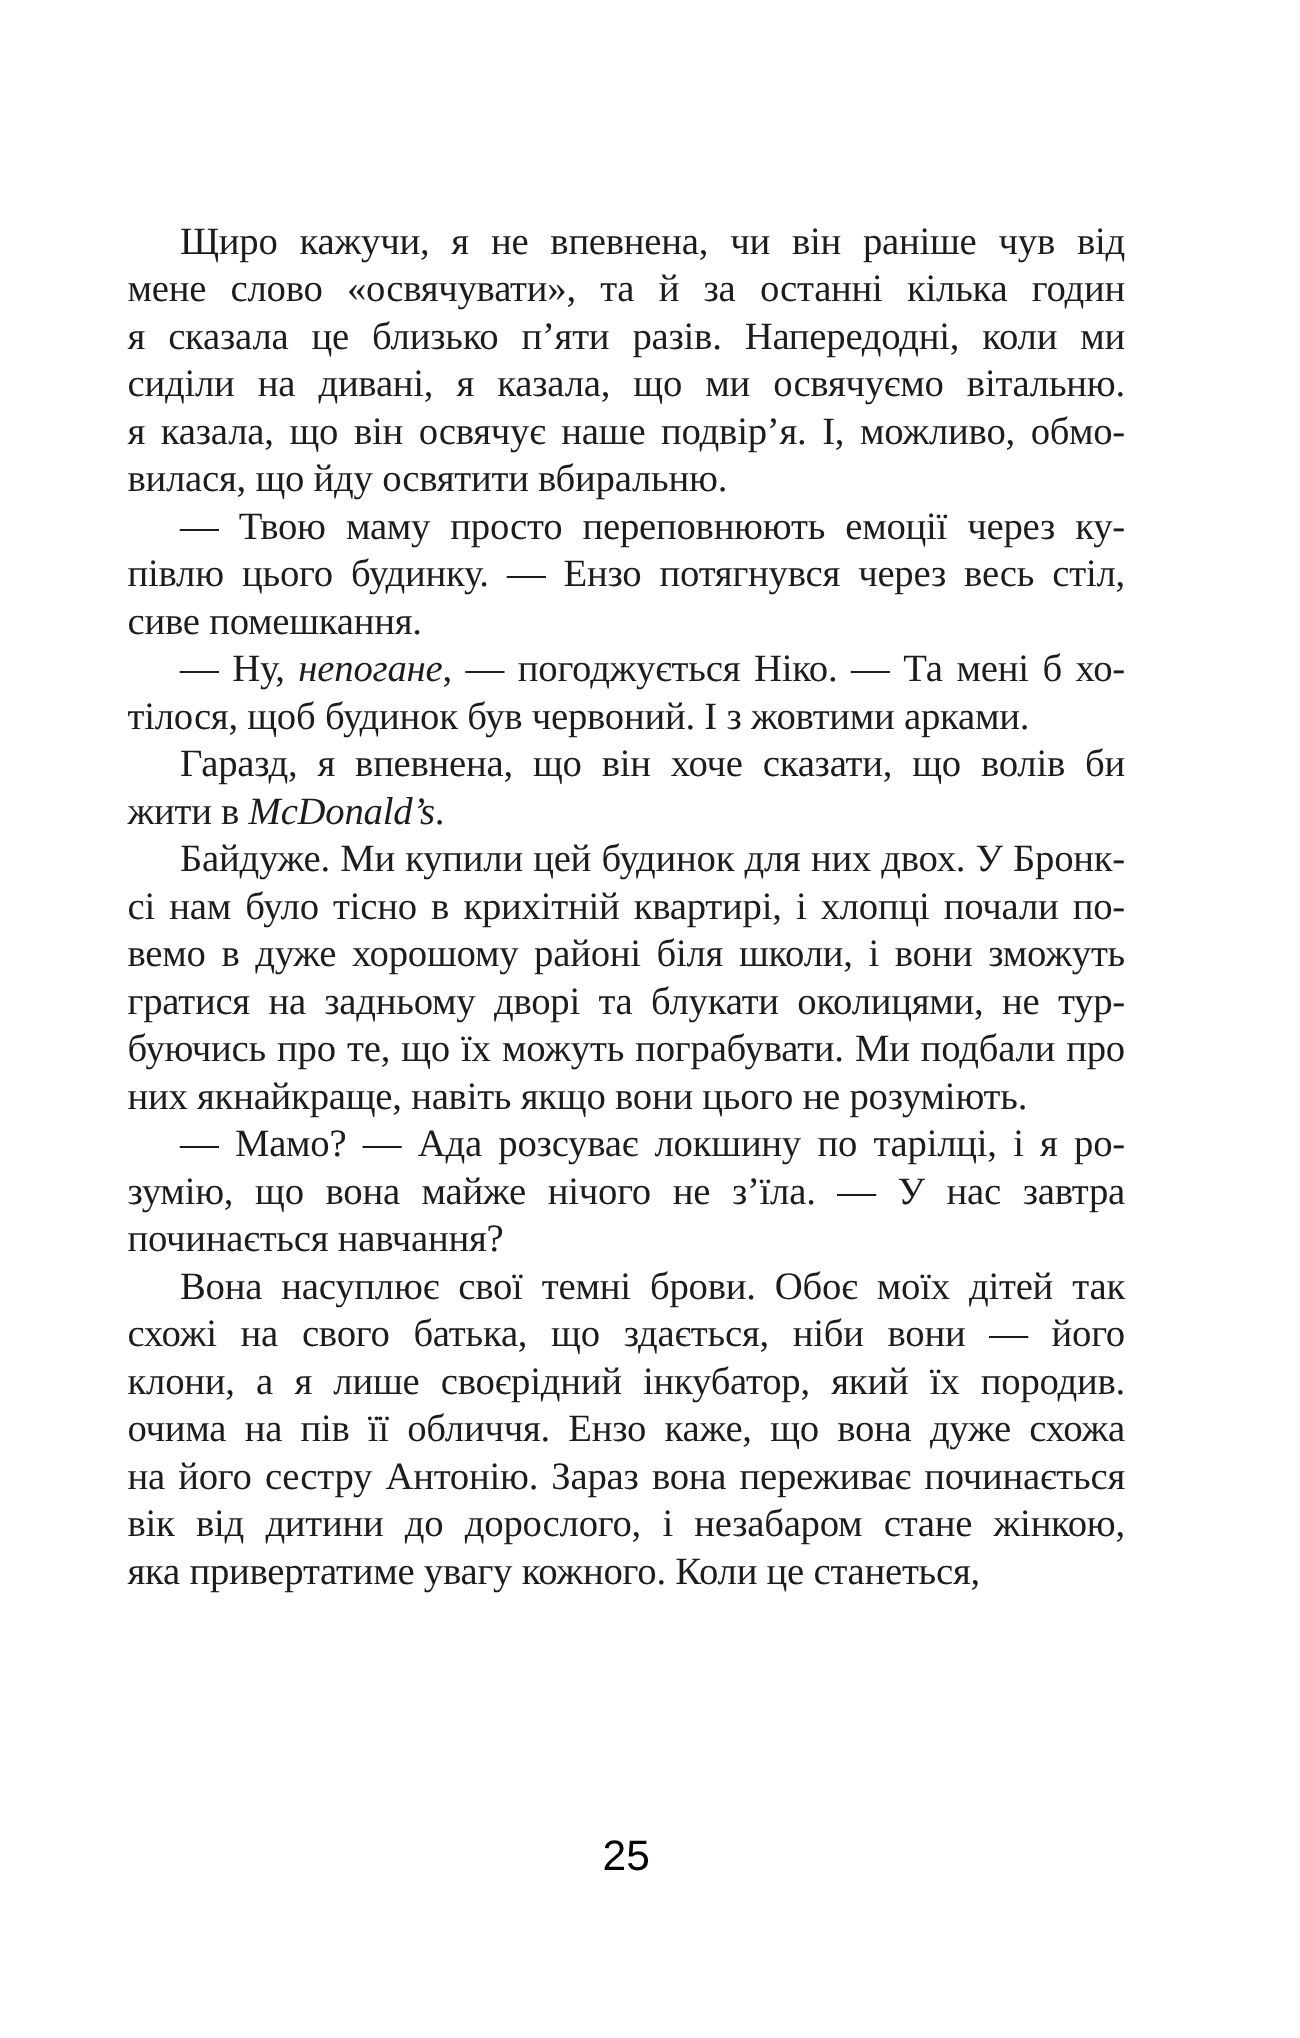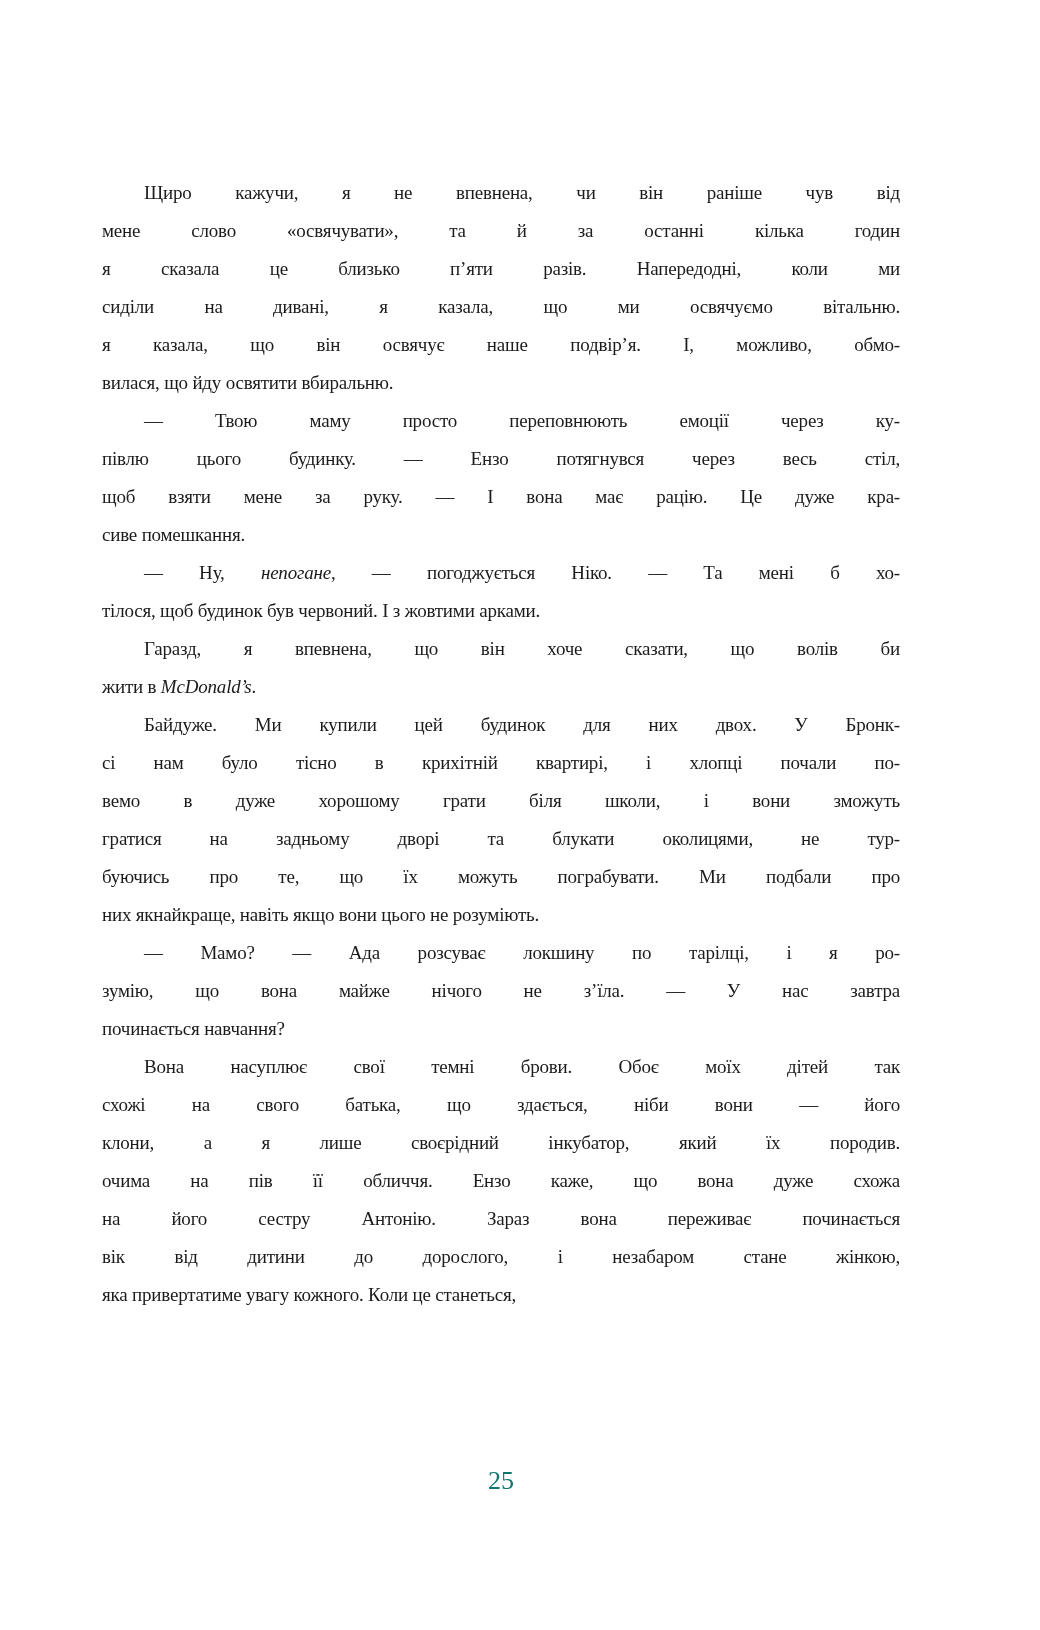--- a/index.html
+++ b/index.html
@@ -11,21 +11,21 @@
     font-family: "Liberation Serif", serif;
     color: #1c1c1c;
     overflow: hidden;
   }
   .page { position: absolute; inset: 0; }
   .text-block {
     position: absolute;
     left: 102px;
     top: 174px;
     width: 798px;
-    font-size: 19px;
+    font-size: 31px;
     line-height: 38px;
     letter-spacing: -0.2px;
   }
   .paragraph { margin: 0; }
   .line {
     white-space: nowrap;
     text-align: justify;
     text-align-last: justify;
     line-height: 38px;
     height: 38px;
@@ -33,57 +33,56 @@
   }
   .line.para-end { text-align-last: left; }
   .line.para-start { padding-left: 42px; }
   .line em { }
   .folio {
     position: absolute;
     left: 102px;
     top: 1466px;
     width: 798px;
     text-align: center;
-    font-family: Liberation Serif, serif;
-    font-size: 26px;
-    color: #0f766e;
+    font-family: Liberation Sans, sans-serif;
+    font-size: 34px;
+    color: #000000;
     letter-spacing: 0;
   }
 </style>
 </head>
 <body>
 
 <main class="page">
   <section class="text-block">
       <div class="paragraph">
         <div class="line para-start"><span>Щиро кажучи, я не впевнена, чи він раніше чув від</span></div>
         <div class="line"><span>мене слово «освячувати», та й за останні кілька годин</span></div>
         <div class="line"><span>я сказала це близько п’яти разів. Напередодні, коли ми</span></div>
         <div class="line"><span>сиділи на дивані, я казала, що ми освячуємо вітальню.</span></div>
         <div class="line"><span>я казала, що він освячує наше подвір’я. І, можливо, обмо-</span></div>
         <div class="line para-end"><span>вилася, що йду освятити вбиральню.</span></div>
       </div>
       <div class="paragraph">
         <div class="line para-start"><span>— Твою маму просто переповнюють емоції через ку-</span></div>
         <div class="line"><span>півлю цього будинку. — Ензо потягнувся через весь стіл,</span></div>
-        <div class="line"><span>щоб взяти мене за руку. — І вона має рацію. Це дуже кра-</span></div>
         <div class="line para-end"><span>сиве помешкання.</span></div>
       </div>
       <div class="paragraph">
         <div class="line para-start"><span>— Ну, </span><em>непогане</em><span>, — погоджується Ніко. — Та мені б хо-</span></div>
         <div class="line para-end"><span>тілося, щоб будинок був червоний. І з жовтими арками.</span></div>
       </div>
       <div class="paragraph">
         <div class="line para-start"><span>Гаразд, я впевнена, що він хоче сказати, що волів би</span></div>
         <div class="line para-end"><span>жити в </span><em>McDonald’s</em><span>.</span></div>
       </div>
       <div class="paragraph">
         <div class="line para-start"><span>Байдуже. Ми купили цей будинок для них двох. У Бронк-</span></div>
         <div class="line"><span>сі нам було тісно в крихітній квартирі, і хлопці почали по-</span></div>
-        <div class="line"><span>вемо в дуже хорошому грати біля школи, і вони зможуть</span></div>
+        <div class="line"><span>вемо в дуже хорошому районі біля школи, і вони зможуть</span></div>
         <div class="line"><span>гратися на задньому дворі та блукати околицями, не тур-</span></div>
         <div class="line"><span>буючись про те, що їх можуть пограбувати. Ми подбали про</span></div>
         <div class="line para-end"><span>них якнайкраще, навіть якщо вони цього не розуміють.</span></div>
       </div>
       <div class="paragraph">
         <div class="line para-start"><span>— Мамо? — Ада розсуває локшину по тарілці, і я ро-</span></div>
         <div class="line"><span>зумію, що вона майже нічого не з’їла. — У нас завтра</span></div>
         <div class="line para-end"><span>починається навчання?</span></div>
       </div>
       <div class="paragraph">

